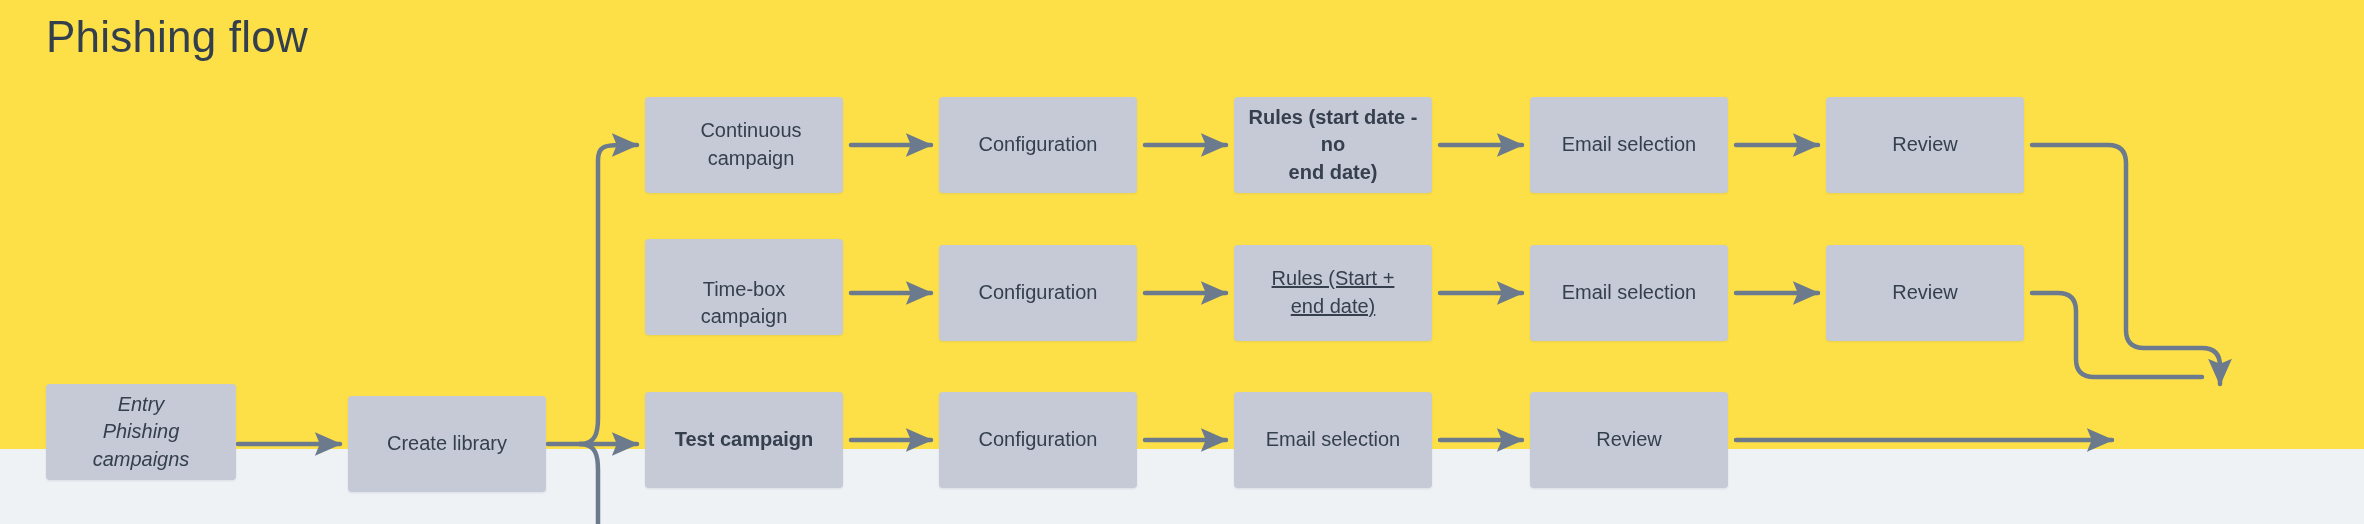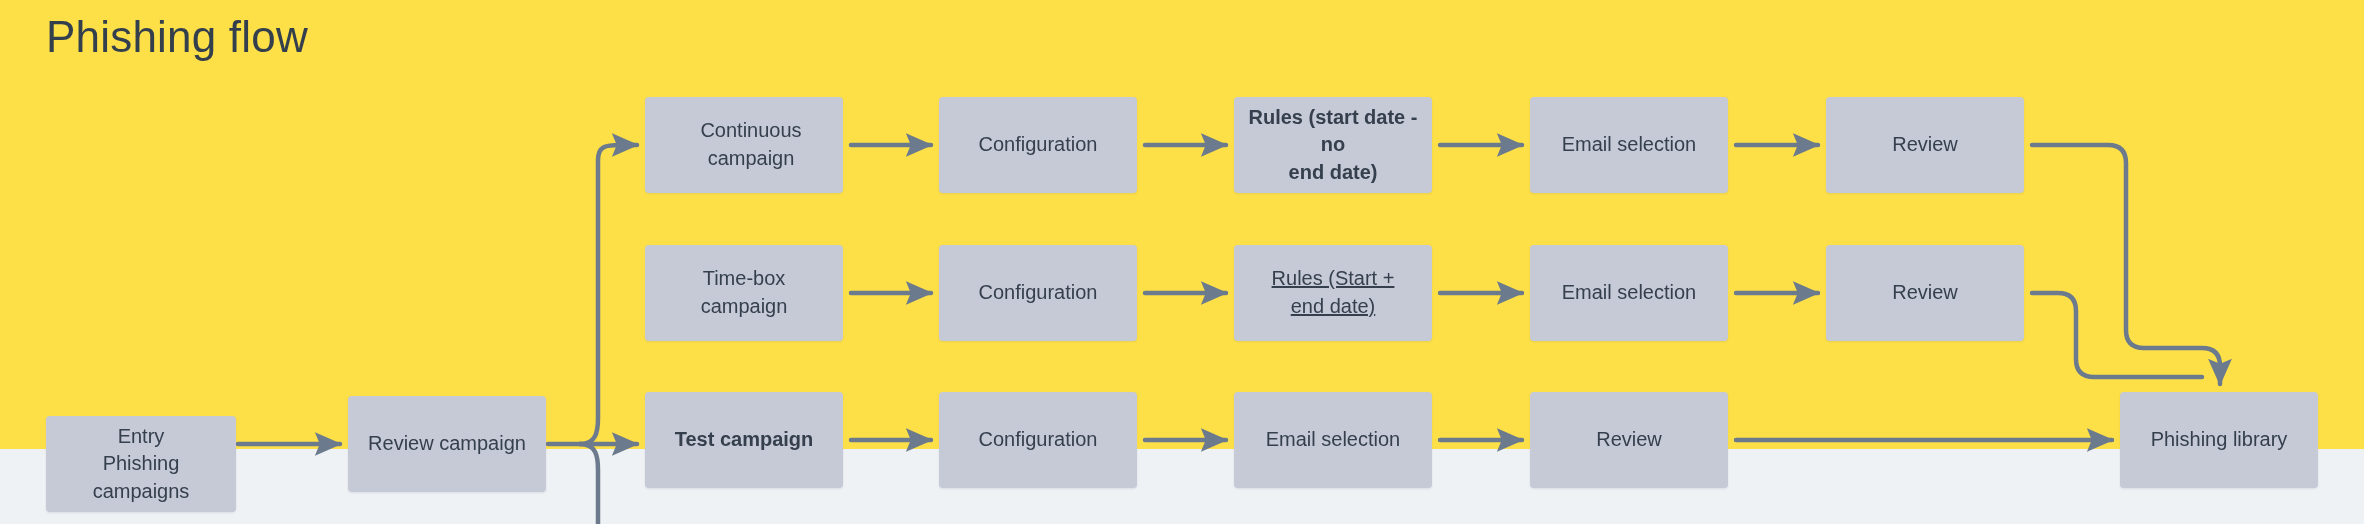--- a/index.html
+++ b/index.html
@@ -106,27 +106,27 @@
 
       <path d="M 2032 145 L 2108 145 C 2120 145 2126 151 2126 163 L 2126 330 C 2126 342 2132 348 2144 348 L 2202 348 C 2214 348 2220 354 2220 366 L 2220 384" marker-end="url(#arrowhead)"></path>
 
       <path d="M 2032 293 L 2058 293 C 2070 293 2076 299 2076 311 L 2076 359 C 2076 371 2082 377 2094 377 L 2202 377"></path>
 
     </g>
   </svg>
 
   <div id="node-layer">
 
-    <div class="node" style="left:46px;  top:416px; width:190px; height:96px;">
+    <div class="node" style="left:46px;  top:384px; width:190px; height:96px;font-style:italic;">
       <span class="node-label">Entry
 Phishing campaigns</span>
     </div>
 
     <div class="node" style="left:348px; top:396px; width:198px; height:96px;">
-      <span class="node-label">Review campaign</span>
+      <span class="node-label">Create library</span>
     </div>
 
     <div class="node" style="left:645px; top:97px;  width:198px; height:96px;padding-left:24px;">
       <span class="node-label">Continuous
 campaign</span>
     </div>
 
     <div class="node" style="left:939px; top:97px;  width:198px; height:96px;">
       <span class="node-label">Configuration</span>
     </div>
@@ -137,21 +137,21 @@
     </div>
 
     <div class="node" style="left:1530px; top:97px; width:198px; height:96px;">
       <span class="node-label">Email selection</span>
     </div>
 
     <div class="node" style="left:1826px; top:97px; width:198px; height:96px;">
       <span class="node-label">Review</span>
     </div>
 
-    <div class="node" style="left:645px; top:245px; width:198px; height:96px;">
+    <div class="node" style="left:645px; top:239px; width:198px; height:96px;align-items:flex-end;">
       <span class="node-label">Time-box
 campaign</span>
     </div>
 
     <div class="node" style="left:939px; top:245px; width:198px; height:96px;">
       <span class="node-label">Configuration</span>
     </div>
 
     <div class="node" style="left:1234px; top:245px; width:198px; height:96px;text-decoration:underline;">
       <span class="node-label">Rules (Start +
@@ -175,18 +175,15 @@
     </div>
 
     <div class="node" style="left:1234px; top:392px; width:198px; height:96px;">
       <span class="node-label">Email selection</span>
     </div>
 
     <div class="node" style="left:1530px; top:392px; width:198px; height:96px;">
       <span class="node-label">Review</span>
     </div>
 
-    <div class="node" style="left:2120px; top:392px; width:198px; height:96px;">
-      <span class="node-label">Phishing library</span>
-    </div>
 
   </div>
 </div>
 
 </body></html>

